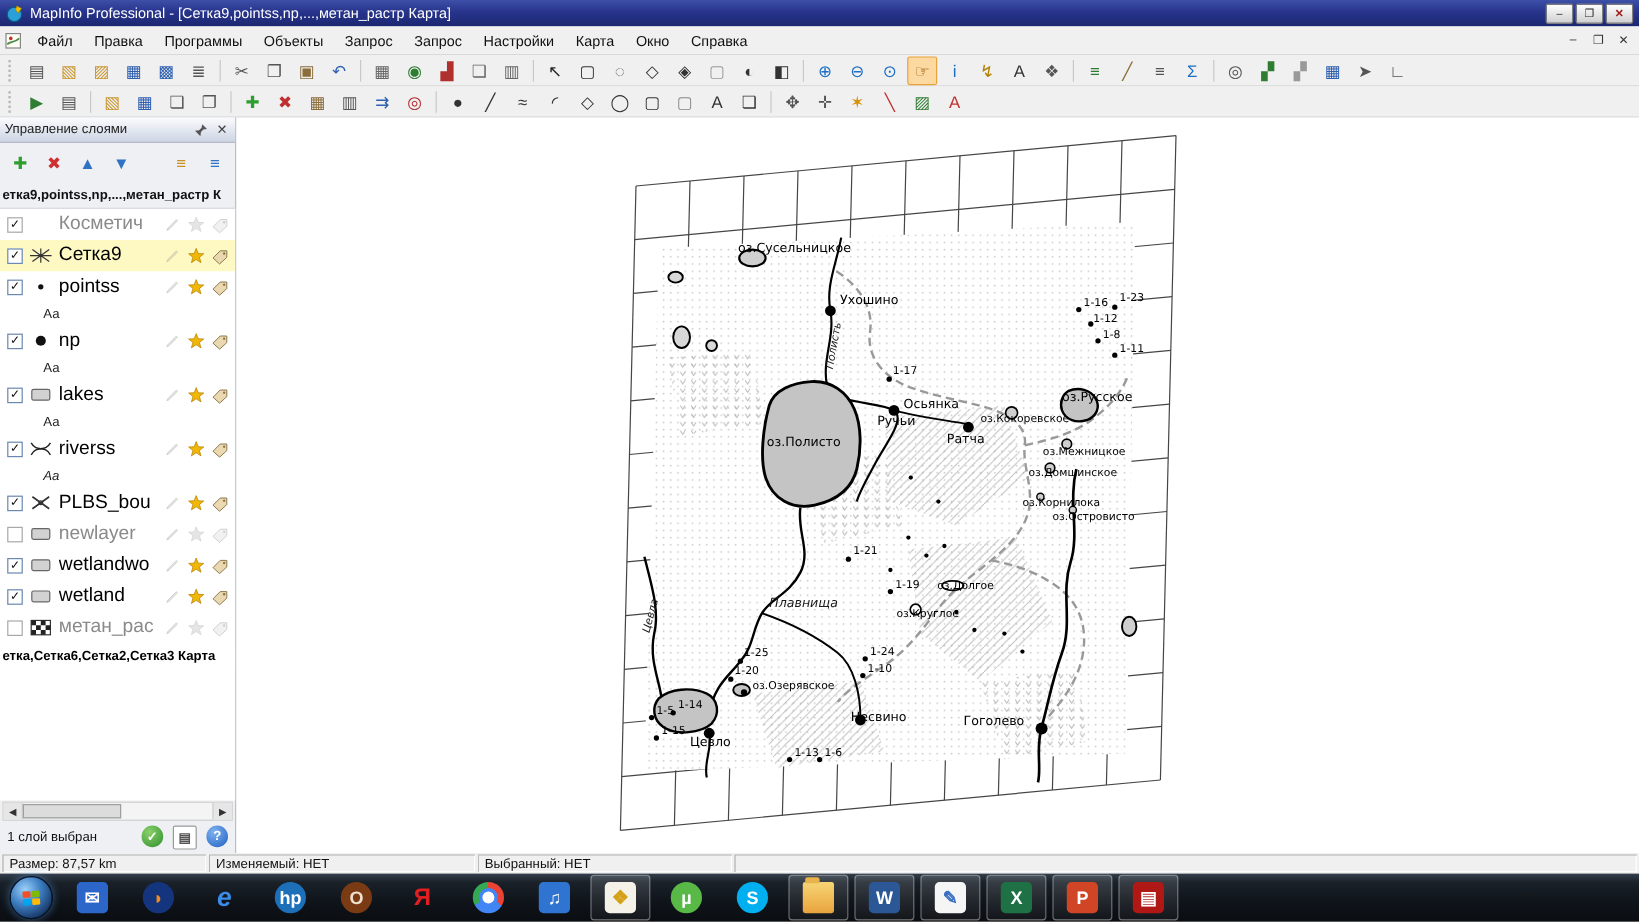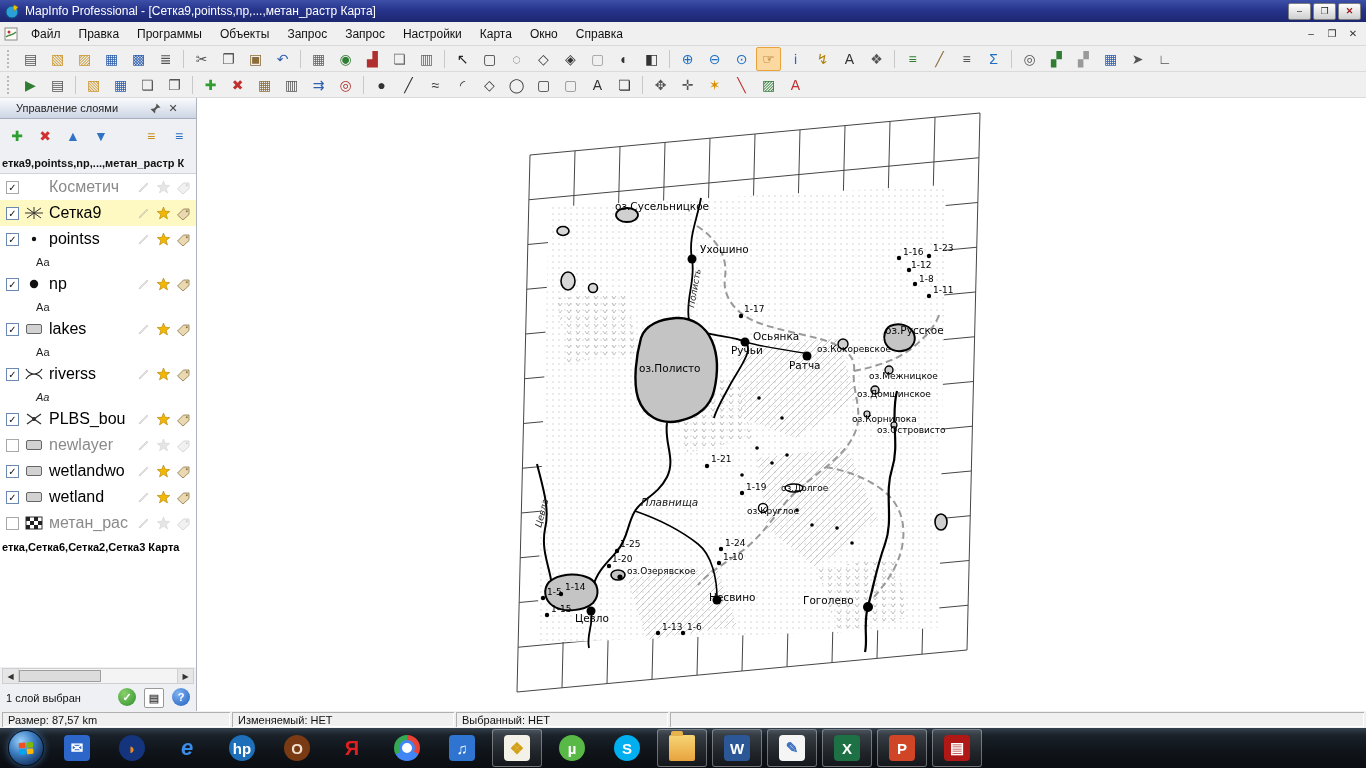--- a/index.html
+++ b/index.html
@@ -37,21 +37,21 @@
   .tb-btn{width:23px;height:22px;margin:0 1px;display:flex;align-items:center;justify-content:center;
     border:1px solid transparent;border-radius:2px}
   .tb-g{font-size:14px;line-height:1;font-style:normal}
   .tb-active{background:#fcd9a0;border-color:#e8a33d}
   .tb-sep{width:1px;height:18px;background:#c8c8c8;margin:0 4px}
 
   
   #layer-panel{position:absolute;left:0;top:98px;width:197px;height:613px;box-sizing:border-box;
     background:#eef0f4;border-right:1px solid #aeb4bd;display:flex;flex-direction:column}
   .lp-header{height:20px;flex:0 0 20px;background:linear-gradient(#fafbfd,#cdd5e4);border-bottom:1px solid #a8b0bf;
-    display:flex;align-items:center;padding:0 16px;gap:4px}
+    display:flex;align-items:center;padding:0 4px;gap:4px}
   .lp-title{flex:1;font-size:11px;color:#222}
   .lp-pin,.lp-close{width:14px;height:14px;display:flex;align-items:center;justify-content:center;color:#444;font-size:11px}
   .lp-close::after{content:"✕"}
   .lp-toolbar{height:30px;flex:0 0 30px;display:flex;align-items:center;padding:2px 4px;gap:2px}
   .lp-btn{width:24px;height:24px;display:flex;align-items:center;justify-content:center;font-size:15px;
     border:1px solid transparent;border-radius:2px}
   .lp-doc{height:20px;flex:0 0 20px;display:flex;align-items:center;font-weight:bold;font-size:11px;color:#111;
     padding:0 2px;white-space:nowrap;overflow:hidden}
   .lp-listwrap{flex:1;background:#fff;border-top:1px solid #d0d4da;overflow:hidden}
   .layer-row{height:26px;display:flex;align-items:center;padding:0 2px 0 6px;gap:4px}
@@ -91,21 +91,21 @@
   .maplbl{font-size:10.5px;fill:#000}
   .maplbl.sm{font-size:9px}
   .maplbl.it{font-style:italic;fill:#1a1a1a}
   #grid-lines line{stroke:#454545;stroke-width:1}
 
   
   #statusbar{position:absolute;left:0;top:711px;width:100%;height:17px;box-sizing:border-box;background:#f0f0f0;
     display:flex;align-items:stretch;padding:1px 2px;gap:2px}
   .sb-seg{box-shadow:inset 1px 1px 0 #b0b0b0,inset -1px -1px 0 #fff;font-size:11px;display:flex;
     align-items:center;padding:0 6px;box-sizing:border-box;color:#111}
-  #sb-size{width:228px} #sb-edit{width:222px} #sb-sel{width:212px} .sb-rest{flex:1}
+  #sb-size{width:170px} #sb-edit{width:222px} #sb-sel{width:212px} .sb-rest{flex:1}
 
   
   #taskbar{position:absolute;left:0;top:728px;width:100%;height:40px;box-sizing:border-box;
     background:linear-gradient(180deg,#33404d 0%,#1a2129 18%,#10151b 55%,#0a0d11 100%);
     display:flex;align-items:center;padding:0 2px}
   #start-button{width:48px;height:40px;display:flex;align-items:center;justify-content:center}
   .orb{width:34px;height:34px;border-radius:50%;border:1px solid #061325;
     background:radial-gradient(circle at 35% 30%,#9cd0f8 0%,#3d7fc4 40%,#16335e 80%,#0b1d3a 100%);
     display:flex;align-items:center;justify-content:center;box-shadow:0 0 7px rgba(90,160,235,.55)}
   #task-icons{display:flex;align-items:center;gap:5px;margin-left:2px}

